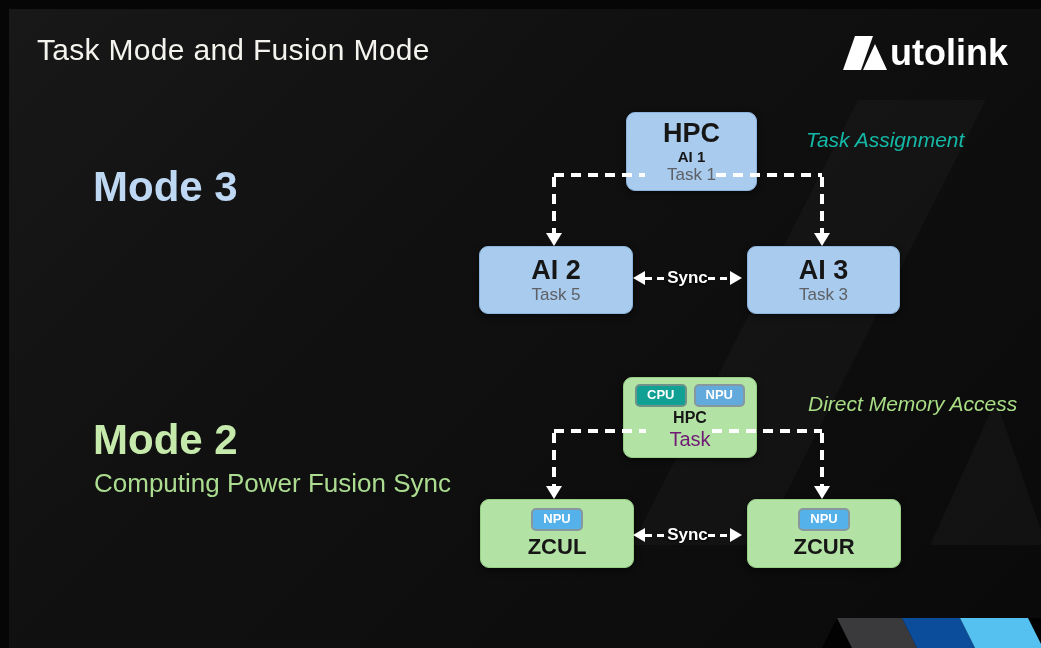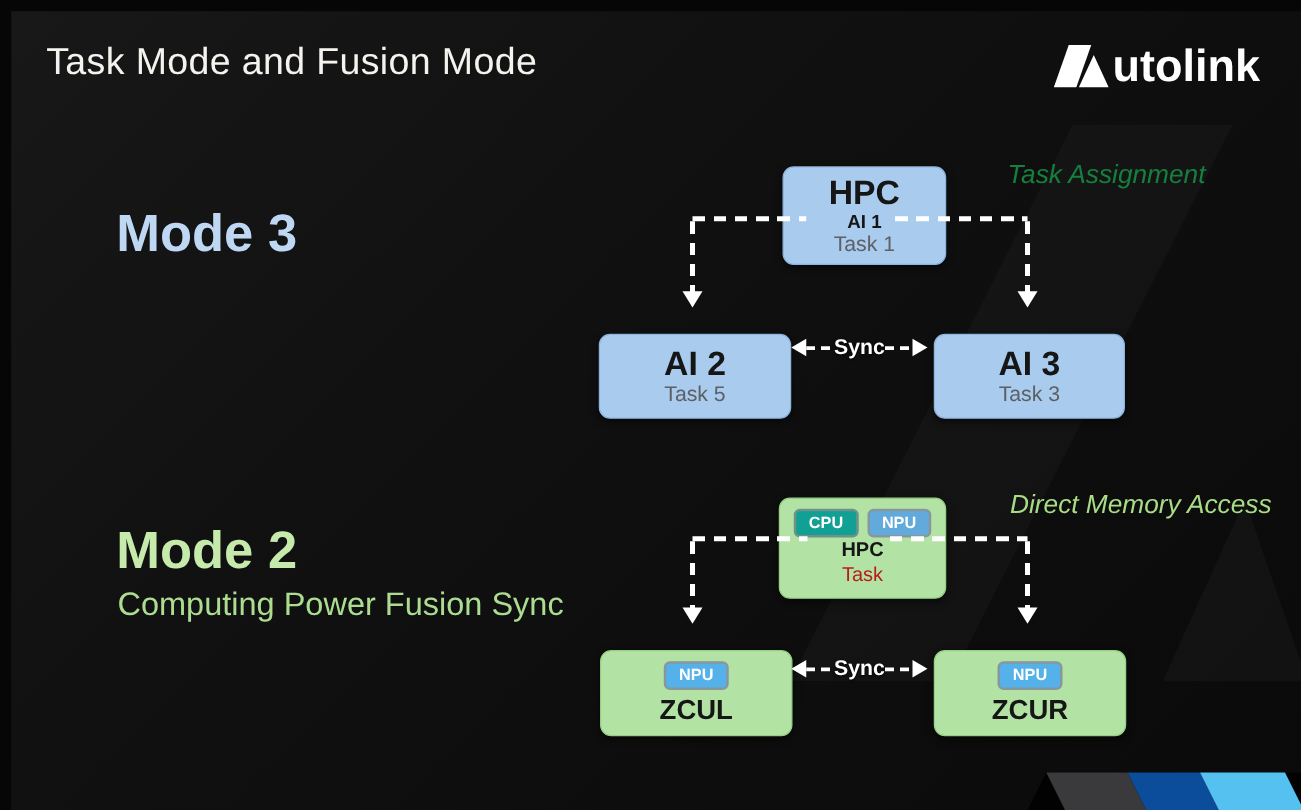--- a/index.html
+++ b/index.html
@@ -20,34 +20,34 @@
   .logo{position:absolute;left:843px;top:36px;display:flex;align-items:flex-end;}
   .logo svg{display:block;}
   .logo-word{color:#ffffff;font-weight:bold;font-size:36px;line-height:34px;letter-spacing:0px;margin-left:3px;}
 
   
   .m1-head{position:absolute;left:93px;top:163px;font-size:42px;font-weight:bold;color:#bed7f3;}
   .m1-sub{position:absolute;left:94px;top:216px;font-size:26px;color:#9dc2e8;}
   .m2-head{position:absolute;left:93px;top:416px;font-size:42px;font-weight:bold;color:#c6eaab;}
   .m2-sub{position:absolute;left:94px;top:468px;font-size:26px;color:#abdc90;}
   .annot{position:absolute;font-style:italic;font-size:21px;}
-  .annot-1{left:806px;top:128px;color:#15803d;}
+  .annot-1{left:806px;top:128px;color:#14b8a6;}
   .annot-2{left:808px;top:392px;color:#a8dd86;}
 
   
   .box{position:absolute;border-radius:9px;text-align:center;color:#161616;
        box-shadow:0 2px 6px rgba(0,0,0,.55);display:flex;flex-direction:column;
-       align-items:center;justify-content:center;z-index:2;margin-top:21px;}
+       align-items:center;justify-content:center;z-index:2;}
   .box-blue{background:#a9cbee;border:1px solid #8db4dd;}
   .box-green{background:#b2e3a4;border:1px solid #97cf87;}
   .bt-lg{font-size:27px;font-weight:bold;line-height:1.08;}
   .bt-md{font-size:22px;font-weight:bold;line-height:1.15;}
   .bt-sm{font-size:15px;font-weight:bold;line-height:1.15;}
   .bt-sub{font-size:17px;color:#5d6065;line-height:1.15;}
-  .bt-sub2{font-size:16px;color:#b91c1c;line-height:1.2;}
+  .bt-sub2{font-size:20px;color:#701a75;line-height:1.2;}
   .hpc1{left:626px;top:112px;width:129px;height:77px;}
   .ai2{left:479px;top:246px;width:152px;height:66px;}
   .ai3{left:747px;top:246px;width:151px;height:66px;}
   .hpc2{left:623px;top:377px;width:132px;height:79px;}
   .zcul{left:480px;top:499px;width:152px;height:67px;}
   .zcur{left:747px;top:499px;width:152px;height:67px;}
 
   
   .chiprow{display:flex;gap:7px;margin-bottom:2px;text-align:right;}
   .chip{border-radius:5px;color:#fff;font-weight:bold;font-size:13px;

